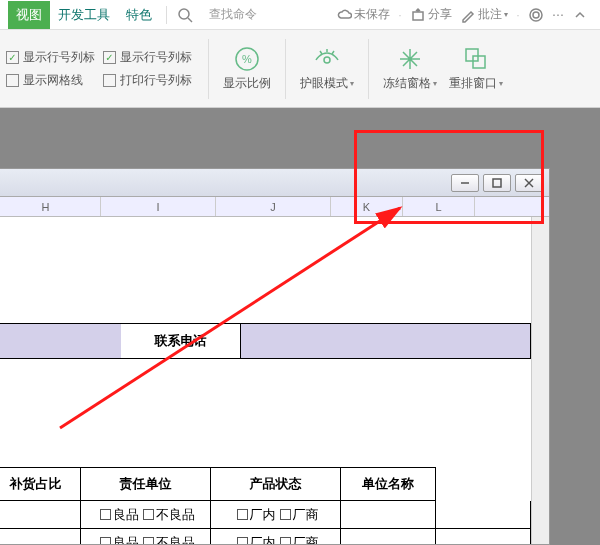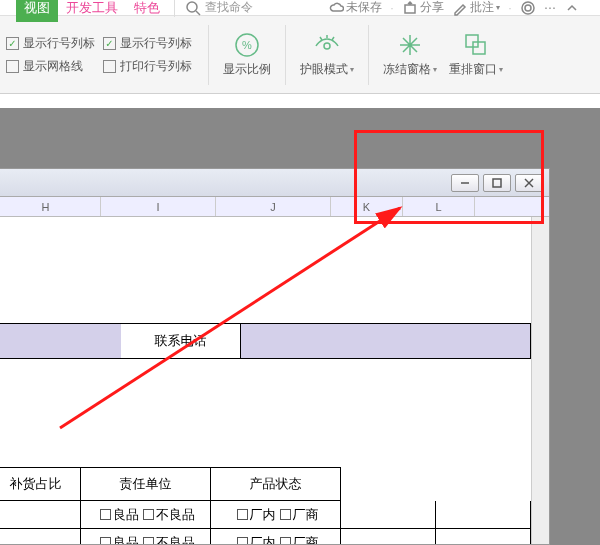--- a/index.html
+++ b/index.html
@@ -1,24 +1,24 @@
 <!DOCTYPE html>
 <html><head>
 <meta charset="utf-8">
 <style>
 * { box-sizing: border-box; margin: 0; padding: 0; }
 body { font-family: "Microsoft YaHei", Arial, sans-serif; font-size: 12px; background: #fff; width: 600px; height: 545px; overflow: hidden; position: relative; }
 
-.topbar { height: 16px; display: flex; align-items: center; background: #fff; border-bottom: 1px solid #e0e0e0; padding: 0 16px; }
+.topbar { height: 30px; display: flex; align-items: center; background: #fff; border-bottom: 1px solid #e0e0e0; padding: 0 8px; }
 .tab-active { background: #4caf50; color: #fff; padding: 5px 8px; font-size: 13px; }
-.tab { padding: 5px 8px; color: #ec4899; font-size: 13px; }
+.tab { padding: 5px 8px; color: #0f766e; font-size: 13px; }
 .vsep { width: 1px; height: 18px; background: #ddd; margin: 0 6px; }
 .topbar .iconbtn { display: flex; align-items: center; color: #666; padding: 0 4px; cursor: pointer; }
 .topbar svg { width: 16px; height: 16px; stroke: #888; fill: none; stroke-width: 1.5; }
-.search-text { color: #999; margin-left: 4px; }
+.search-text { color: #999; margin-left: 16px; }
 .spacer { flex: 1; }
 .cloud-text { color: #888; margin-left: 2px; font-size: 12px; }
 
 .ribbon { height: 78px; background: #f5f5f5; border-bottom: 1px solid #d0d0d0; display: flex; align-items: center; padding: 4px 6px; }
 .ribbon-group { display: flex; flex-direction: column; gap: 6px; margin-right: 8px; }
 .chk { display: flex; align-items: center; color: #555; cursor: pointer; }
 .chk-box { width: 13px; height: 13px; border: 1px solid #888; margin-right: 4px; display: inline-flex; align-items: center; justify-content: center; font-size: 10px; color: #4caf50; }
 .rsep { width: 1px; height: 60px; background: #ddd; margin: 0 8px; }
 .big-btn { display: flex; flex-direction: column; align-items: center; color: #555; padding: 2px 6px; cursor: pointer; }
 .big-btn .ic { width: 28px; height: 28px; display: flex; align-items: center; justify-content: center; margin-bottom: 2px; }
@@ -39,21 +39,21 @@
 .sheet-body { position: absolute; top: 48px; left: 0; right: 18px; bottom: 0; background: #fff; overflow: hidden; }
 .vscroll { position: absolute; top: 48px; right: 0; width: 18px; bottom: 0; background: #eee; border-left: 1px solid #ccc; }
 
 
 .cell-row { display: flex; height: 28px; }
 .cell { border: 1px solid #000; border-top: none; border-left: none; display: flex; align-items: center; justify-content: center; font-size: 13px; padding: 0 2px; background: #fff; }
 .cell:first-child { border-left: 1px solid #000; }
 .row-top .cell { border-top: 1px solid #000; }
 .wide { width: 130px; } .w95 { width: 95px; } .w90 { width: 90px; } .flex1 { flex: 1; }
 .lav { background: #d4d0ea; }
-.hdr { font-weight: normal; }
+.hdr { font-weight: bold; }
 .cbx { width: 11px; height: 11px; border: 1px solid #555; display: inline-block; margin: 0 2px 0 4px; vertical-align: middle; }
 
 
 .anno-box { position: absolute; border: 3px solid #ff1a1a; pointer-events: none; }
 .anno-arrow { position: absolute; pointer-events: none; }
 
 .contact-row { position: absolute; top: 106px; left: 0; right: 0; display: flex; height: 36px; }
 .contact-row .cell { height: 36px; }
 .table-area { position: absolute; top: 250px; left: 0; right: 0; }
 </style>
@@ -214,20 +214,21 @@
         <div class="cell lav flex1" style="border-left:none;border-right:none"></div>
         <div class="cell hdr" style="width:120px">联系电话</div>
         <div class="cell lav" style="width:290px"></div>
       </div>
 
       <div class="table-area" id="tbl">
           <div class="cell-row row-top" style="height:34px">
             <div class="cell hdr w90" style="border-left:none">补货占比</div>
             <div class="cell hdr wide">责任单位</div>
             <div class="cell hdr wide">产品状态</div>
+            <div class="cell hdr w95">单位名称</div>
           </div>
           <div class="cell-row">
             <div class="cell w90" style="border-left:none"></div>
             <div class="cell wide"><span class="cbx"></span>良品<span class="cbx"></span>不良品</div>
             <div class="cell wide"><span class="cbx"></span>厂内<span class="cbx"></span>厂商</div>
             <div class="cell w95"></div>
             <div class="cell flex1"></div>
           </div>
           <div class="cell-row">
             <div class="cell w90" style="border-left:none"></div>

